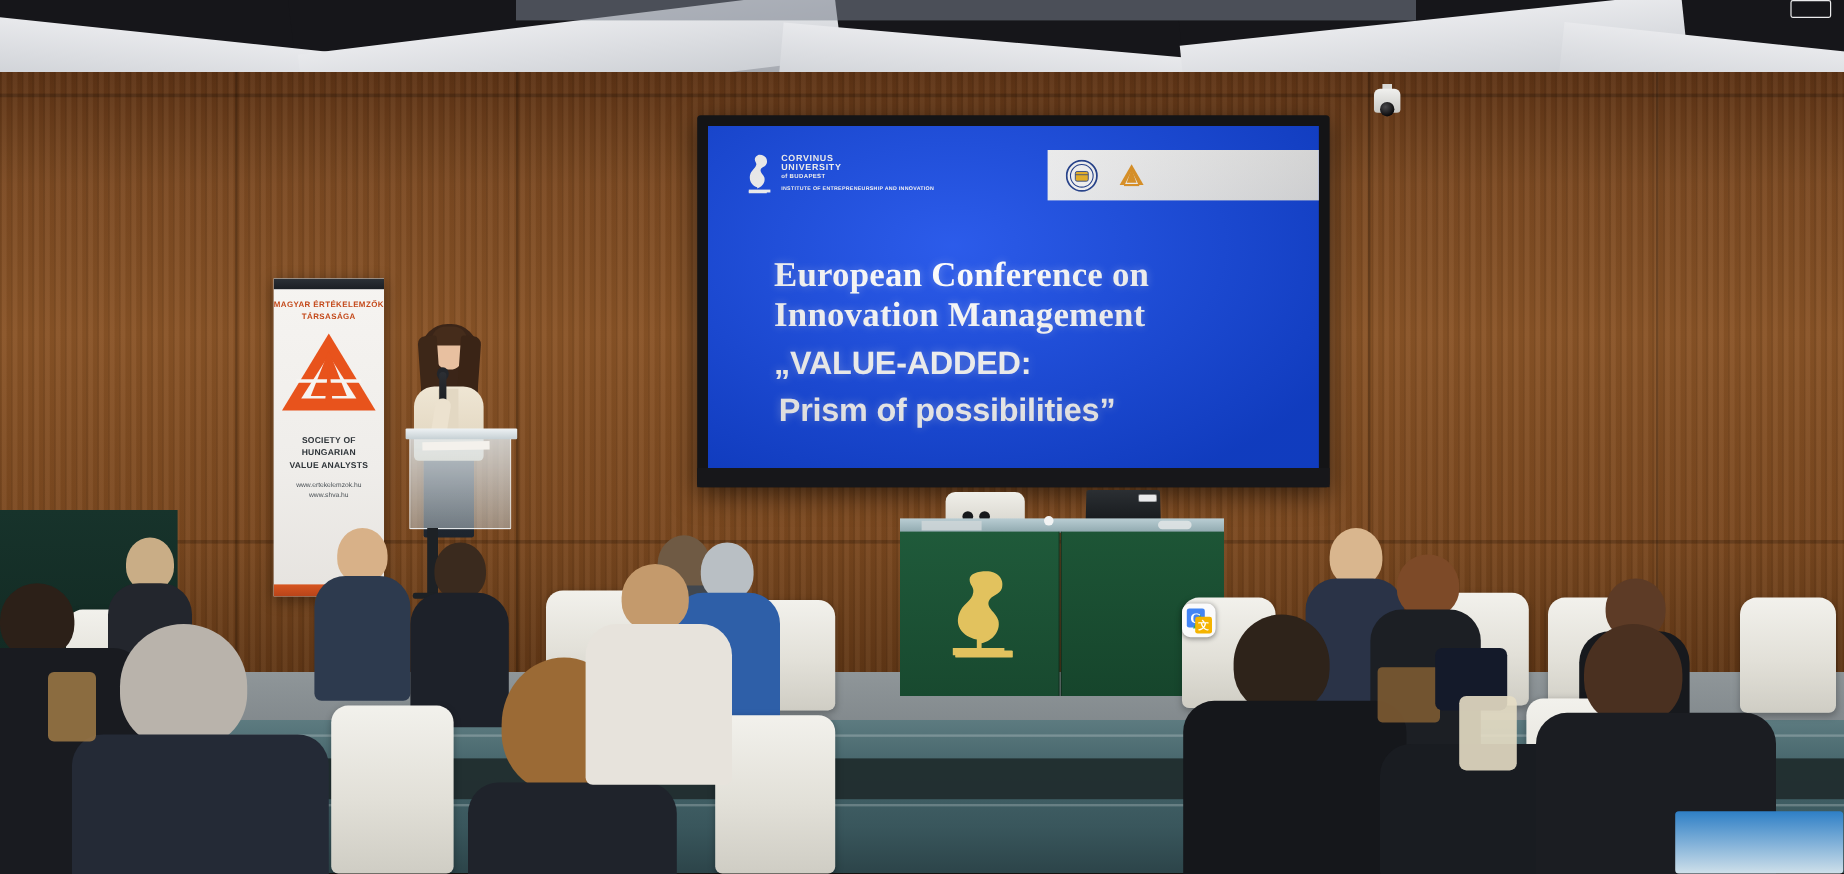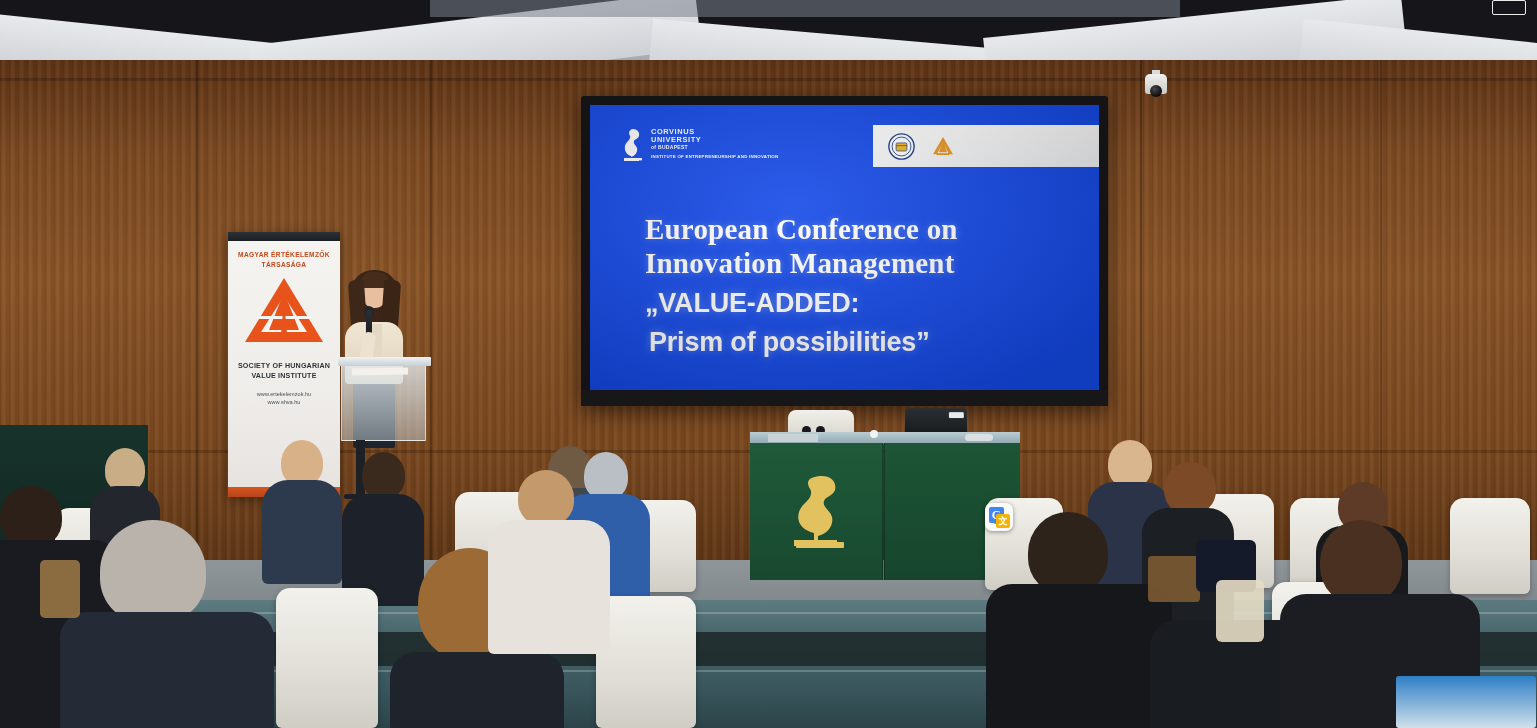--- a/index.html
+++ b/index.html
@@ -147,21 +147,21 @@
     font-size:27px;
     line-height:1.18;
     margin-top:7px;
     text-shadow:0 0 8px rgba(255,255,255,.34);
     letter-spacing:-.2px;
   }
   .st-indent{ padding-left:4px; }
 
   
   .banner{
-    position:absolute; left:228px; top:232px; width:112px; height:265px;
+    position:absolute; left:228px; top:232px; width:92px; height:265px;
     background:linear-gradient(180deg,#f6f4f1 0%,#efedea 60%,#e6e3df 100%);
     box-shadow:0 3px 12px rgba(0,0,0,.4);
     text-align:center;
     overflow:hidden;
   }
   .banner-top{
     position:absolute; left:0; top:0; width:100%; height:9px;
     background:linear-gradient(180deg,#2c3137,#1b1f24);
   }
   .banner-foot{
@@ -472,21 +472,21 @@
       </div>
       <svg class="bn-mark" viewBox="0 0 82 72">
         <path d="M41 2 80 66H2z" fill="#e8531c"></path>
         <path d="M41 20 64 56H18z" fill="#f6f4f1"></path>
         <path d="M41 16 56 54H26z" fill="#e8531c"></path>
         <path d="M14 40h54v3H14z" fill="#f6f4f1"></path>
         <path d="M41 24l3 34h-6z" fill="#e8531c"></path>
       </svg>
       <div class="bn-sub">
         <div>SOCIETY OF HUNGARIAN</div>
-        <div>VALUE INSTITUTE</div>
+        <div>VALUE ANALYSTS</div>
       </div>
       <div class="bn-urls">
         <div>www.ertekelemzok.hu</div>
         <div>www.shva.hu</div>
       </div>
       <div class="banner-foot"></div>
     </div>
 
     <div class="speaker">
       <div class="sp-hair-back"></div>

